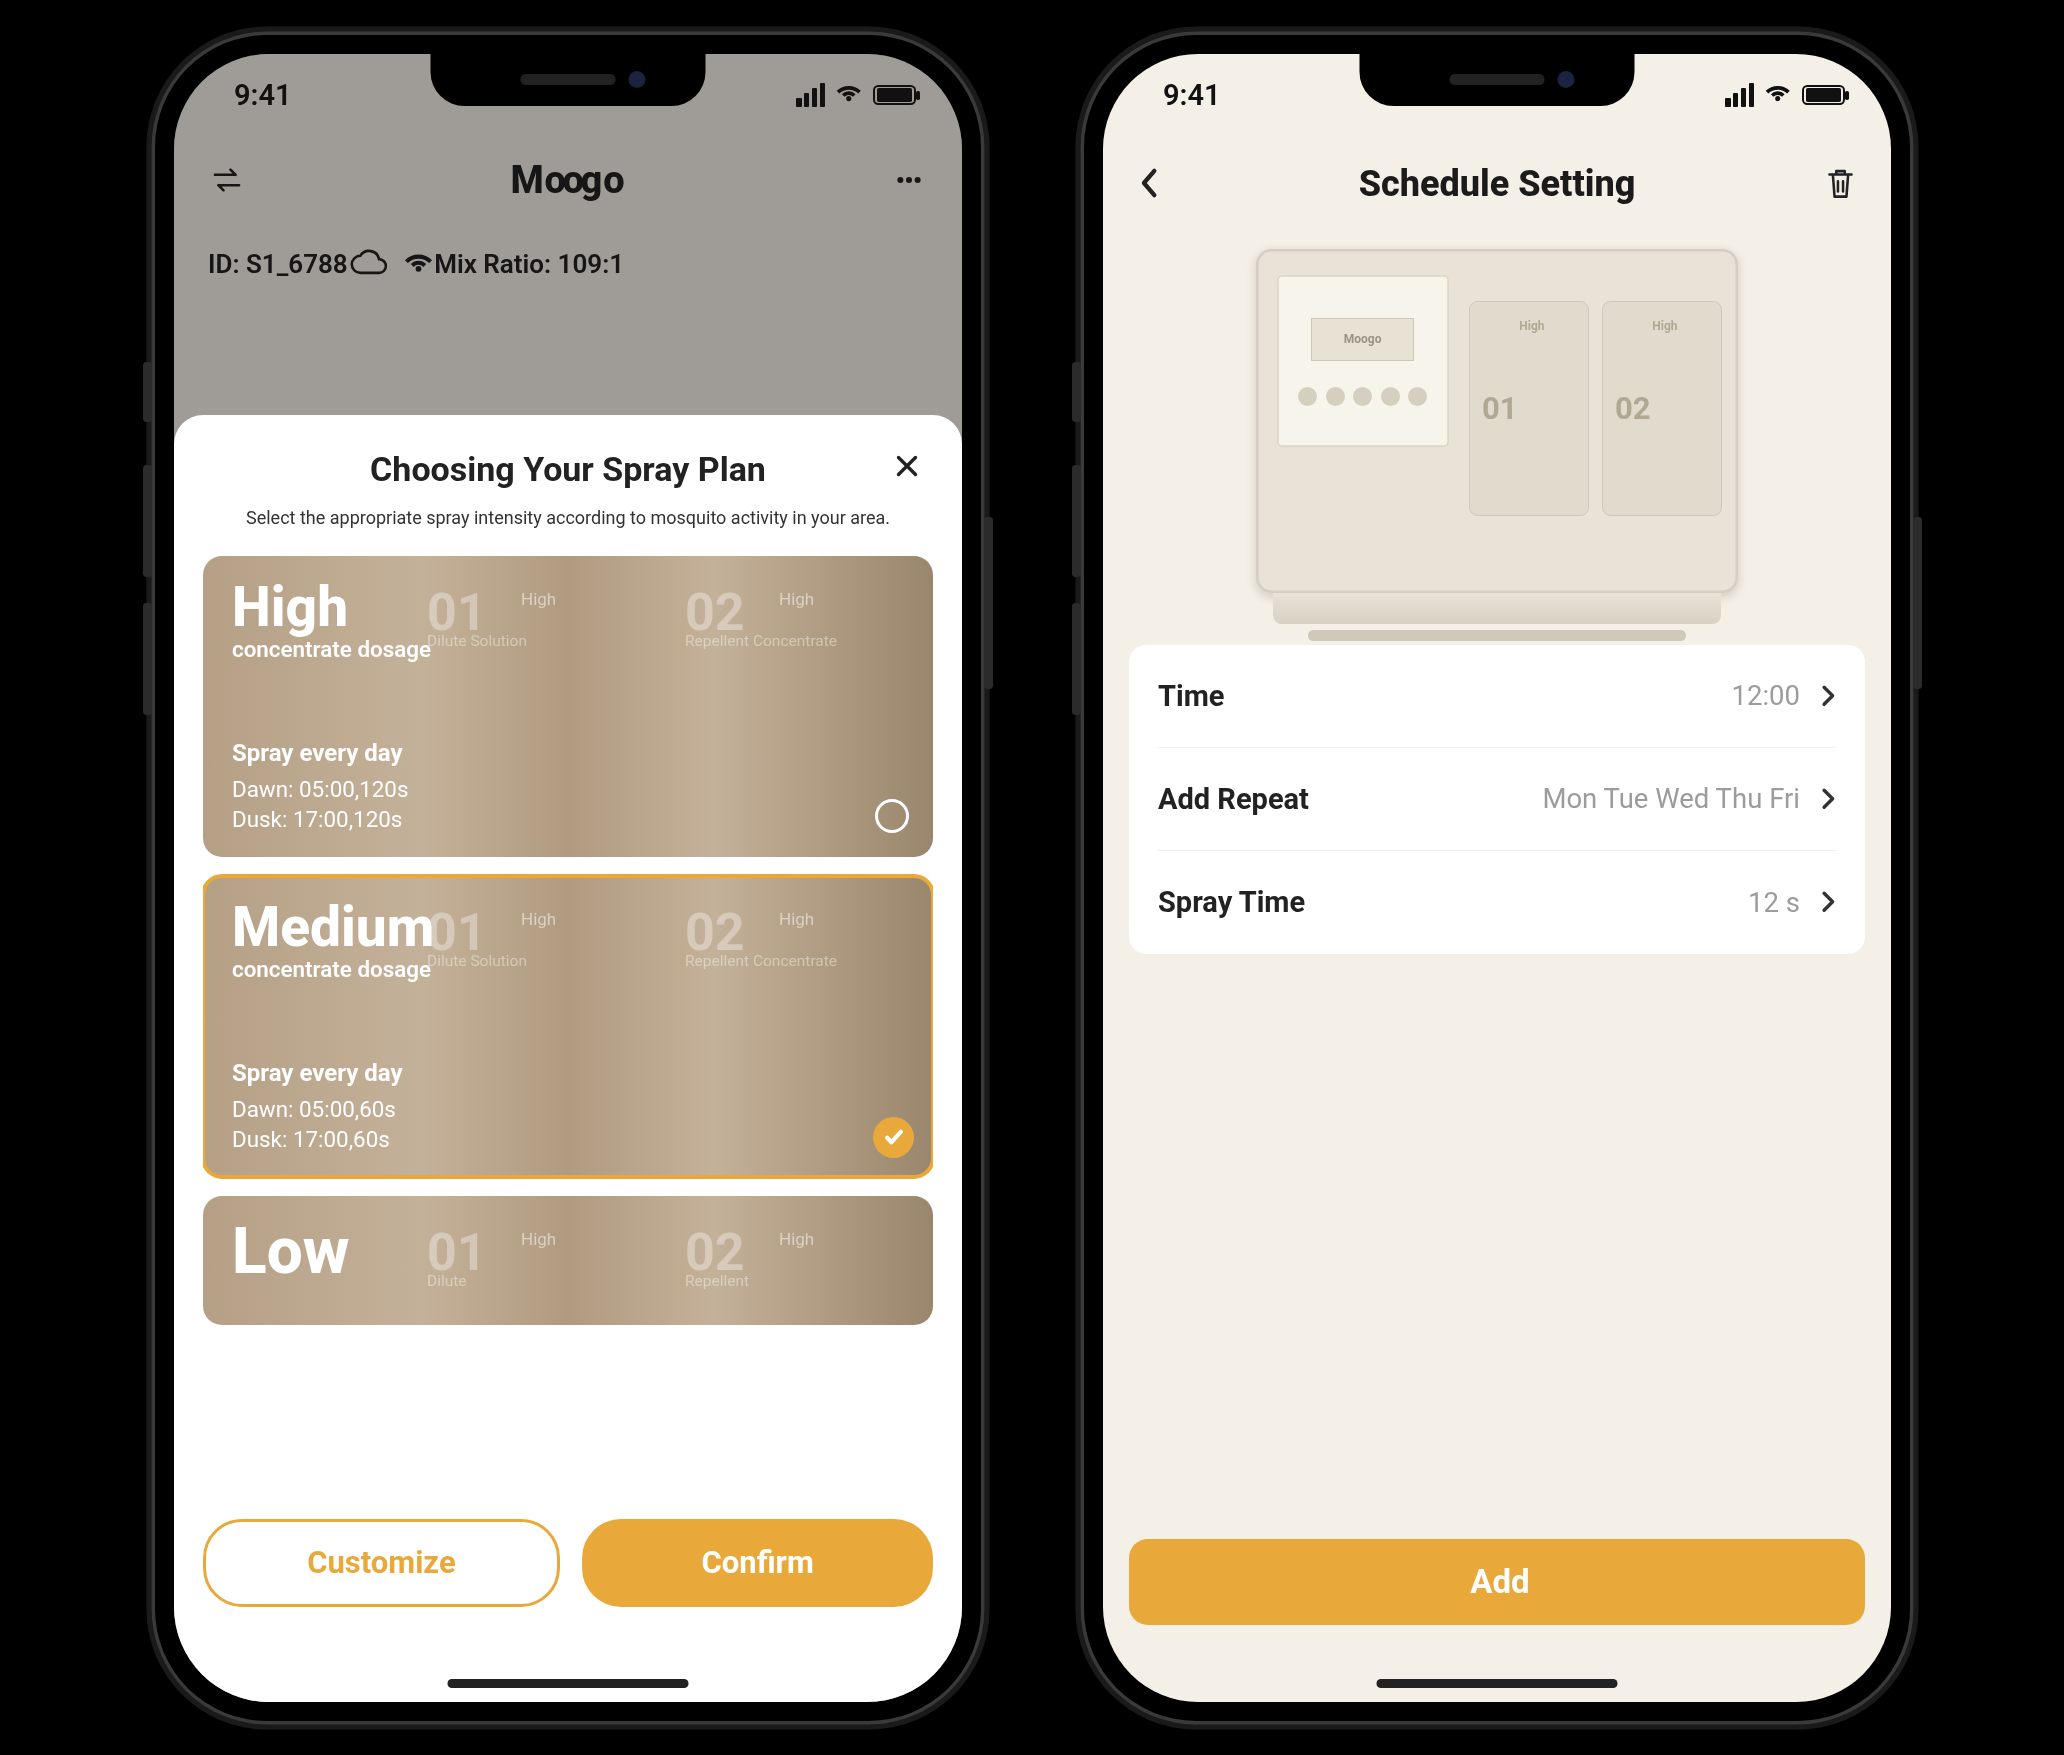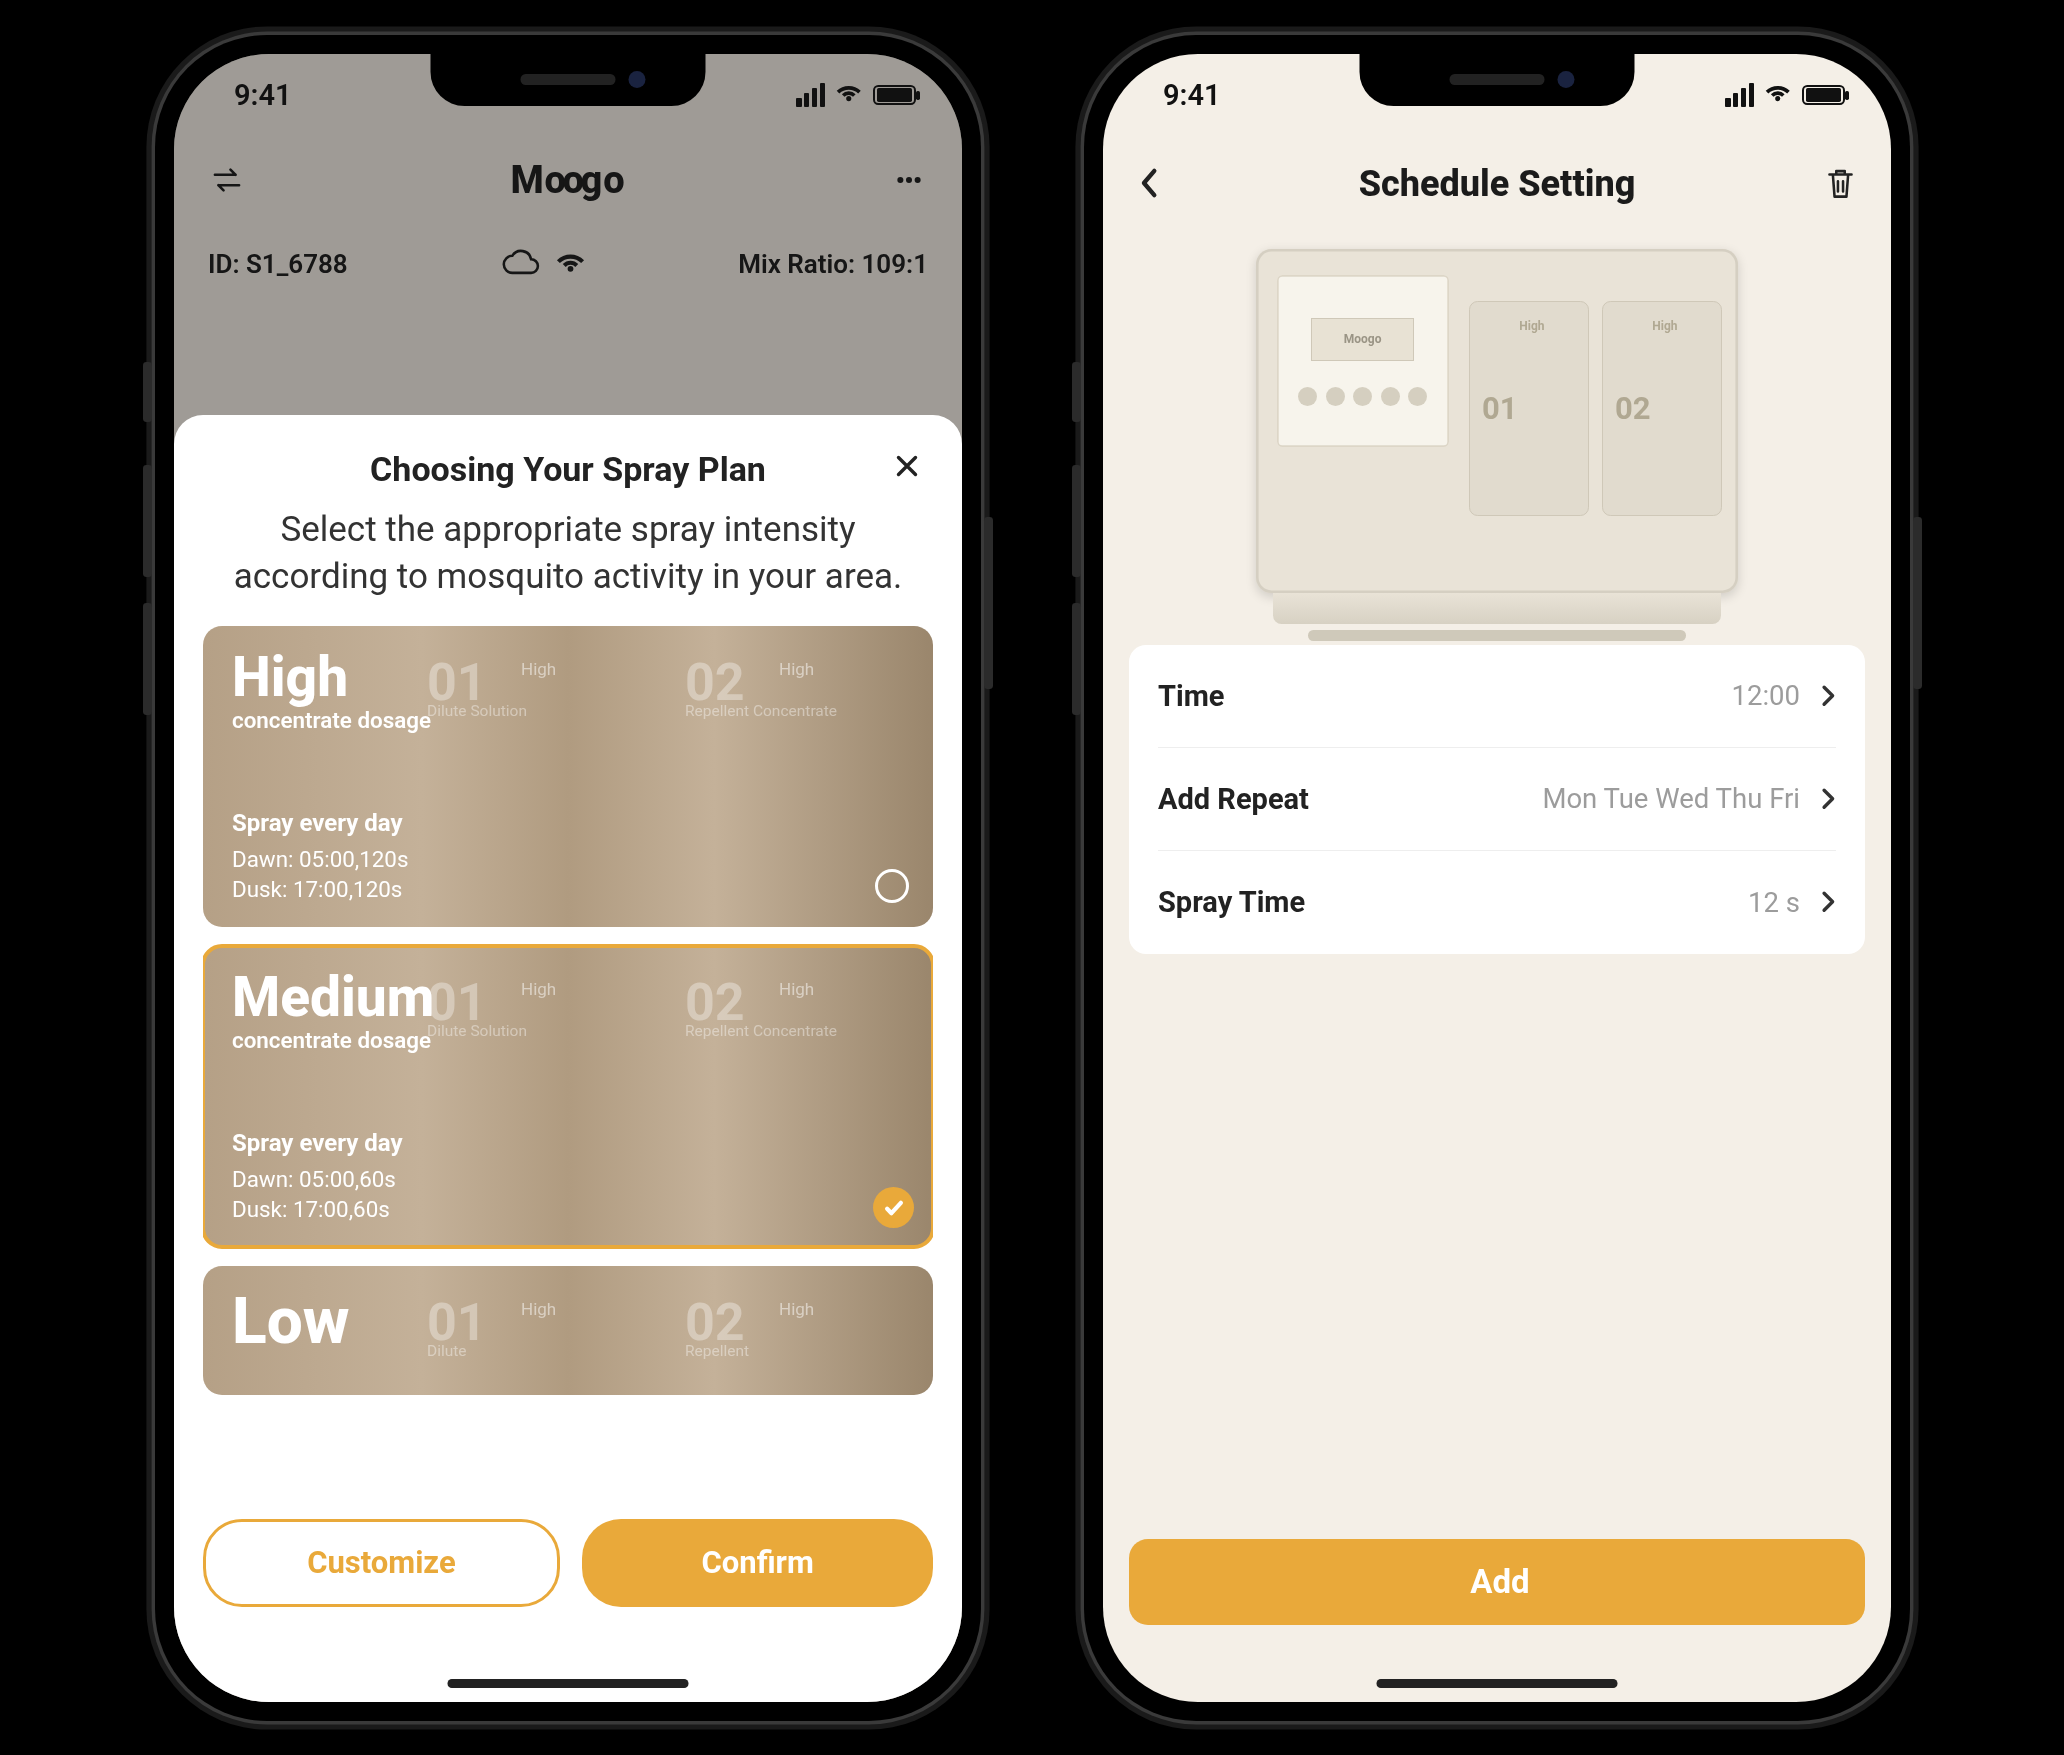--- a/index.html
+++ b/index.html
@@ -96,21 +96,20 @@
     display: flex;
     align-items: center;
     justify-content: space-between;
   }
   .switch-icon svg, .dots-icon svg, .cloud-icon svg, .wifi-icon svg { display:block; }
   .logo { font-size: 38px; font-weight: 800; letter-spacing: 0.9px; color: #222; }
   .logo .oo { letter-spacing: -3.4px; }
   .p1-info {
     display: flex;
     align-items: center;
-    justify-content: space-between;
     font-size: 26px;
     font-weight: 600;
     color: #222;
     padding: 26px 0 34px;
   }
   .p1-info .center { display: flex; gap: 15.5px; align-items: center; }
 
   .sheet {
     position: absolute;
     left: 0; right: 0; bottom: 0;
@@ -125,21 +124,21 @@
   }
   .sheet-head {
     display: flex;
     align-items: center;
     justify-content: center;
     position: relative;
     margin-bottom: 17px;
   }
   .sheet-title { font-size: 34px; font-weight: 700; color: #222; }
   .sheet-close { position: absolute; right: 8.6px; top: 0; }
-  .sheet-sub { font-size: 35px; color: #333; text-align: center; line-height: 1.35; margin-bottom: 26px; padding: 0 8.6px; }
+  .sheet-sub { font-size: 18px; color: #333; text-align: center; line-height: 1.35; margin-bottom: 26px; padding: 0 8.6px; }
 
   .plans {
     flex: 1;
     overflow: hidden;
     display: flex;
     flex-direction: column;
     gap: 19px;
     position: relative;
   }
 

